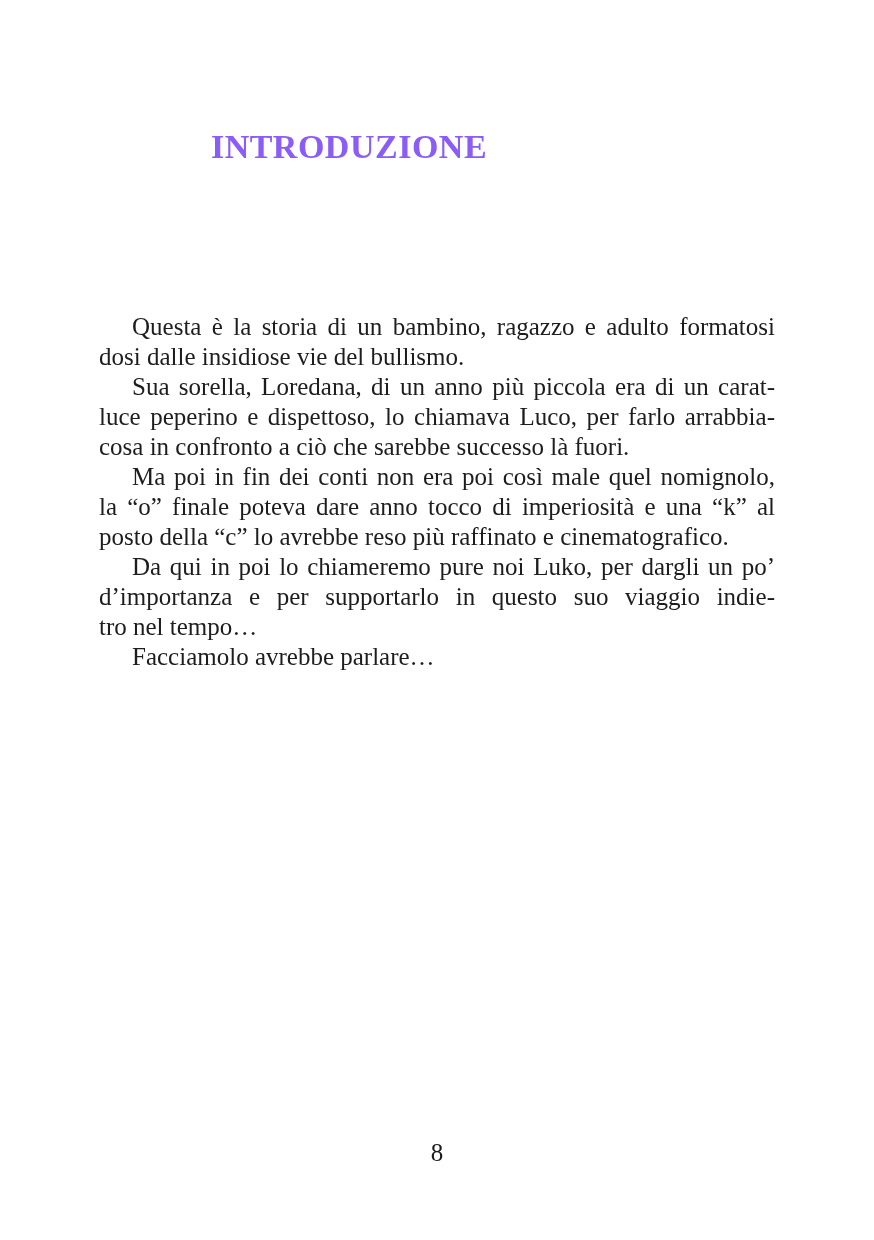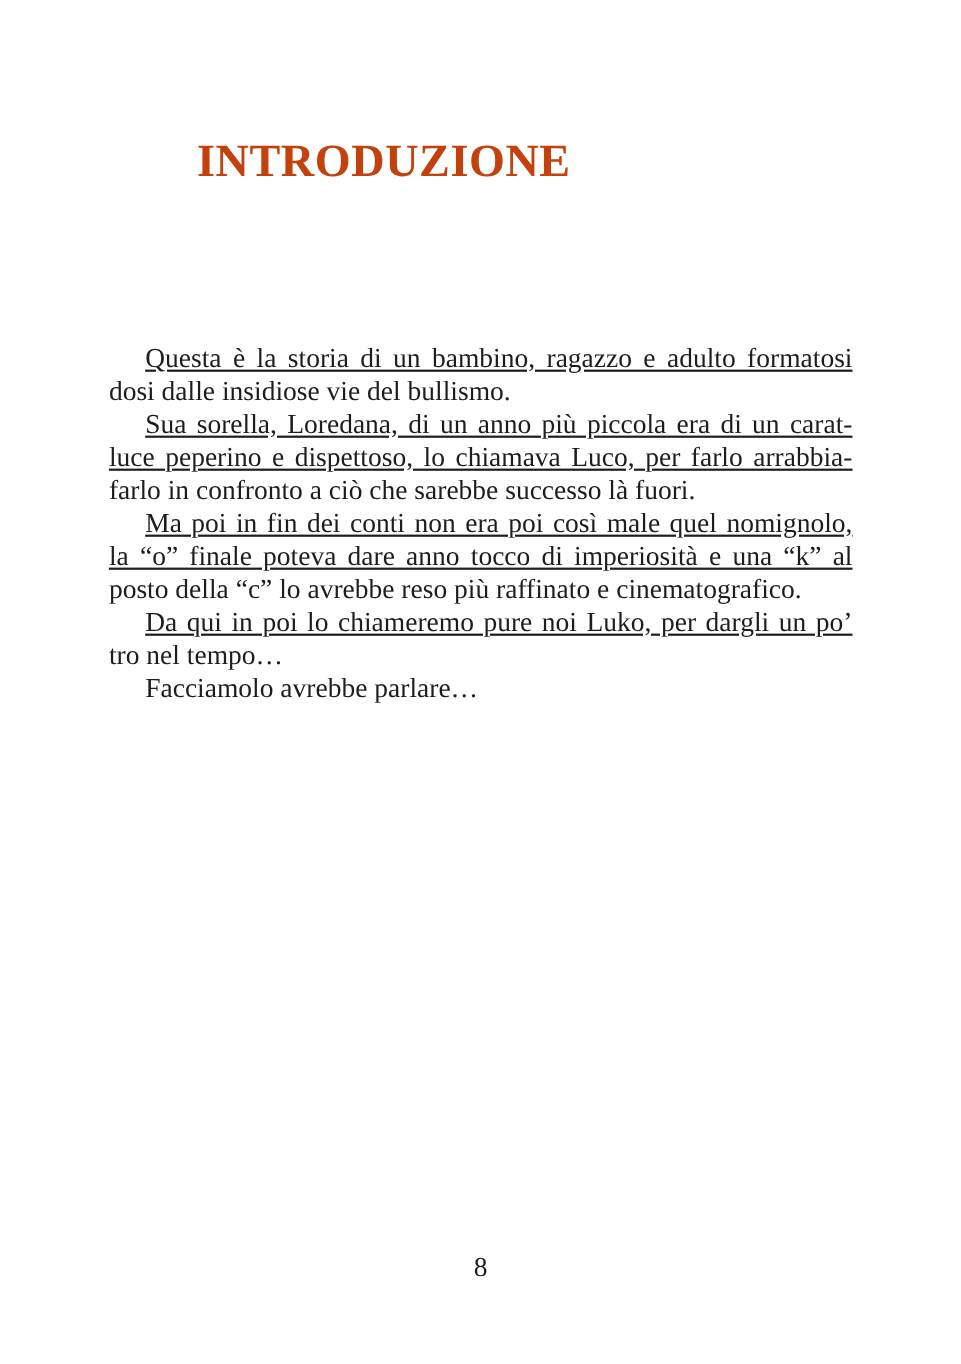--- a/index.html
+++ b/index.html
@@ -14,25 +14,25 @@
     background: #ffffff;
     overflow: hidden;
     font-family: "Liberation Serif", "DejaVu Serif", serif;
   }
   .page-title {
     position: absolute;
     top: 130px;
     left: 0;
     width: 698px;
     text-align: center;
-    font-size: 42px;
+    font-size: 34px;
     line-height: 34px;
     font-weight: 700;
     letter-spacing: 0.5px;
-    color: #c2410c;
+    color: #8b5cf6;
     margin: 0;
   }
   .body-text {
     position: absolute;
     top: 312px;
     left: 99px;
     width: 676px;
     color: #1d1d1d;
     font-size: 25px;
   }
@@ -42,21 +42,20 @@
   }
   .line {
     line-height: 30px;
     text-align: left;
     white-space: normal;
   }
   .line.just {
     text-align: justify;
     text-align-last: justify;
     text-justify: inter-word;
-    text-decoration: underline;
   }
   .line.first {
     text-indent: 33px;
   }
   .page-number {
     position: absolute;
     top: 1138px;
     left: 0;
     width: 874px;
     text-align: center;
@@ -72,29 +71,30 @@
   <h1 class="page-title">INTRODUZIONE</h1>
 
   <div class="body-text">
       <div class="para">
         <div class="line first just">Questa è la storia di un bambino, ragazzo e adulto formatosi</div>
         <div class="line">dosi dalle insidiose vie del bullismo.</div>
       </div>
       <div class="para">
         <div class="line first just">Sua sorella, Loredana, di un anno più piccola era di un carat-</div>
         <div class="line just">luce peperino e dispettoso, lo chiamava Luco, per farlo arrabbia-</div>
-        <div class="line">farlo in confronto a ciò che sarebbe successo là fuori.</div>
+        <div class="line">cosa in confronto a ciò che sarebbe successo là fuori.</div>
       </div>
       <div class="para">
         <div class="line first just">Ma poi in fin dei conti non era poi così male quel nomignolo,</div>
         <div class="line just">la “o” finale poteva dare anno tocco di imperiosità e una “k” al</div>
         <div class="line">posto della “c” lo avrebbe reso più raffinato e cinematografico.</div>
       </div>
       <div class="para">
         <div class="line first just">Da qui in poi lo chiameremo pure noi Luko, per dargli un po’</div>
+        <div class="line just">d’importanza e per supportarlo in questo suo viaggio indie-</div>
         <div class="line">tro nel tempo…</div>
       </div>
       <div class="para">
         <div class="line first">Facciamolo avrebbe parlare…</div>
       </div>
     </div>
 
   <div class="page-number">8</div>
 </div>
 

